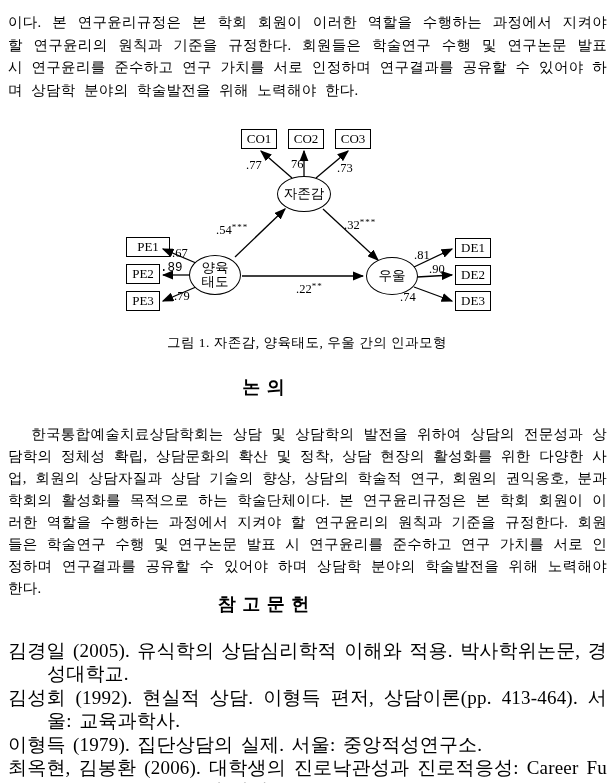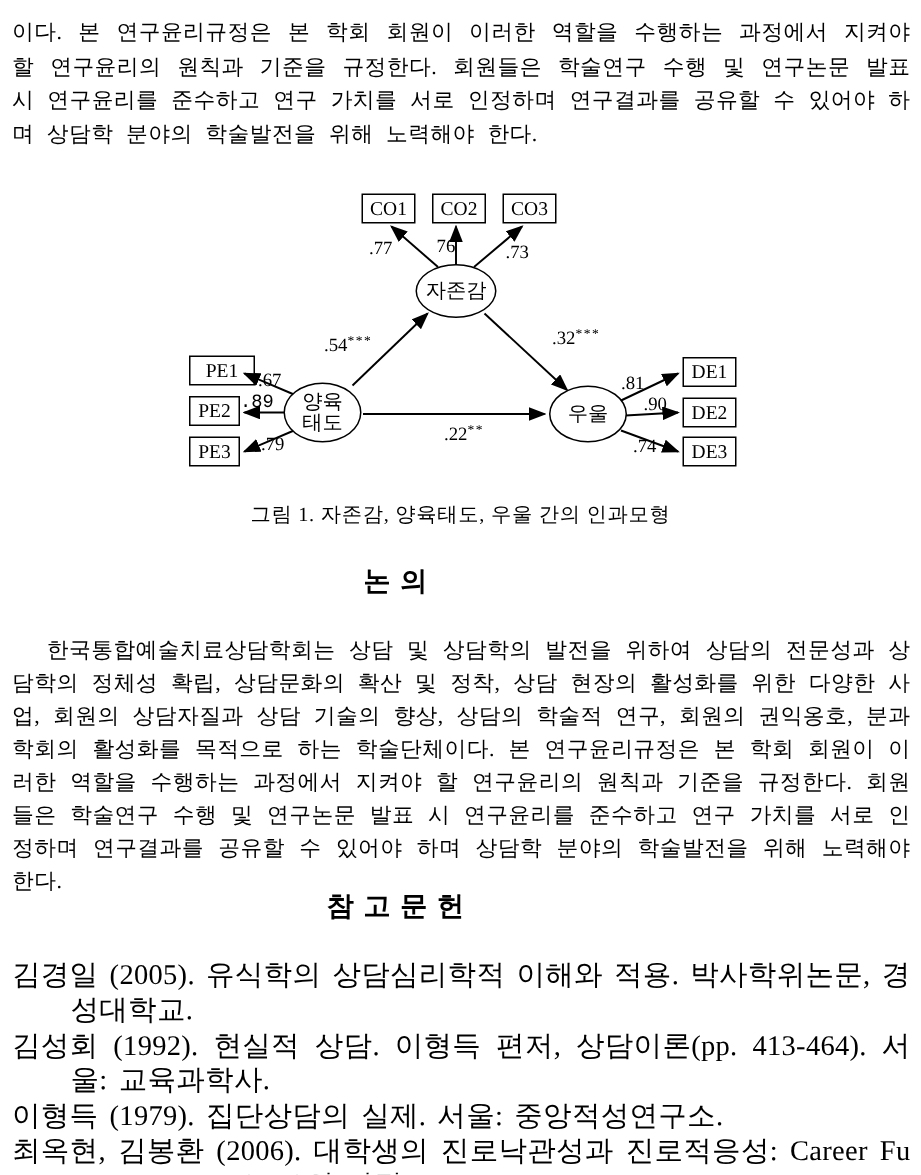--- a/index.html
+++ b/index.html
@@ -108,24 +108,24 @@
     </div>
 
     <div class="dlabel" style="left:246px;top:33px;">.77</div>
     <div class="dlabel" style="left:291px;top:32px;">76</div>
     <div class="dlabel" style="left:337px;top:36px;">.73</div>
     <div class="dlabel" style="left:172px;top:121px;">.67</div>
     <div class="dlabel" style="left:160px;top:136px;font-family:Liberation Mono, monospace;">.89</div>
     <div class="dlabel" style="left:174px;top:164px;">.79</div>
     <div class="dlabel" style="left:414px;top:123px;">.81</div>
     <div class="dlabel" style="left:429px;top:137px;">.90</div>
-    <div class="dlabel" style="left:422px;top:165px;">.74</div>
+    <div class="dlabel" style="left:400px;top:165px;">.74</div>
 
     <div class="dlabel" style="left:216px;top:97px;"><span>.54</span><sup>***</sup></div>
-    <div class="dlabel" style="left:368px;top:92px;"><span>.32</span><sup>***</sup></div>
+    <div class="dlabel" style="left:344px;top:92px;"><span>.32</span><sup>***</sup></div>
     <div class="dlabel" style="left:296px;top:156px;"><span>.22</span><sup>**</sup></div>
   </div>
 
   <div class="fig-caption">그림 1. 자존감, 양육태도, 우울 간의 인과모형</div>
 
   <div class="sec-heading h-discussion">논 의</div>
 
   <div class="body-para para-discussion">한국통합예술치료상담학회는 상담 및 상담학의 발전을 위하여 상담의 전문성과 상담학의 정체성 확립, 상담문화의 확산 및 정착, 상담 현장의 활성화를 위한 다양한 사업, 회원의 상담자질과 상담 기술의 향상, 상담의 학술적 연구, 회원의 권익옹호, 분과학회의 활성화를 목적으로 하는 학술단체이다. 본 연구윤리규정은 본 학회 회원이 이러한 역할을 수행하는 과정에서 지켜야 할 연구윤리의 원칙과 기준을 규정한다. 회원들은 학술연구 수행 및 연구논문 발표 시 연구윤리를 준수하고 연구 가치를 서로 인정하며 연구결과를 공유할 수 있어야 하며 상담학 분야의 학술발전을 위해 노력해야 한다.</div>
 
   <div class="sec-heading h-references">참 고 문 헌</div>

